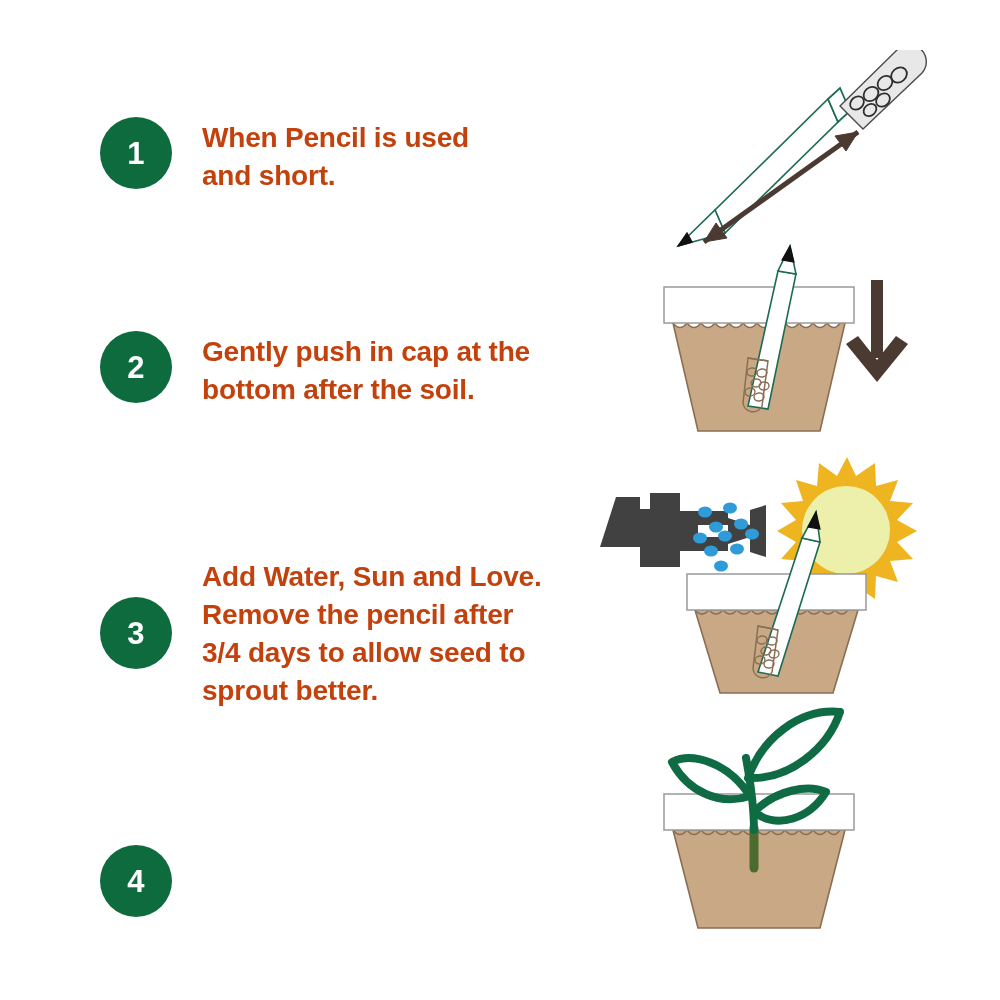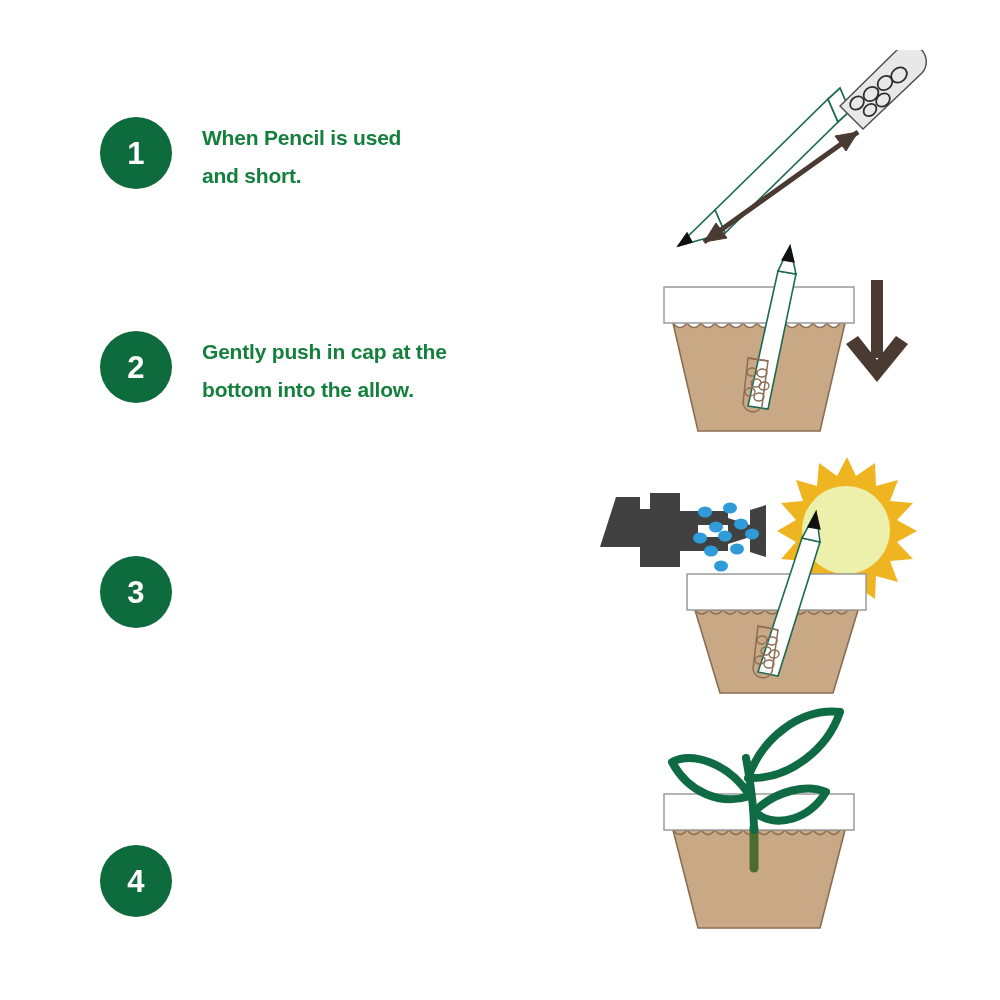--- a/index.html
+++ b/index.html
@@ -37,22 +37,22 @@
     display: flex;
     align-items: center;
     justify-content: center;
     font-size: 31px;
     font-weight: bold;
     line-height: 1;
     letter-spacing: 0.5px;
   }
   .step-text {
     margin-left: 30px;
-    color: #15803d;
-    font-size: 21px;
+    color: #c2410c;
+    font-size: 28px;
     font-weight: bold;
     line-height: 38px;
     letter-spacing: -0.2px;
     white-space: pre-line;
     padding-top: 2px;
   }
 
   .step-1 { left: 100px; top: 117px; }
   .step-2 { left: 100px; top: 331px; }
   .step-3 { left: 100px; top: 556px; align-items: center; }
@@ -108,21 +108,21 @@
         <line x1="54" y1="192" x2="208" y2="82" stroke-width="5"></line>
         <polygon points="208,82 185,86 196,101" stroke-width="1"></polygon>
         <polygon points="54,192 77,188 66,173" stroke-width="1"></polygon>
       </g>
     </svg>
   </div>
 
   <div class="step step-2">
     <div class="step-badge">2</div>
     <div class="step-text">Gently push in cap at the
-bottom into the allow.</div>
+bottom after the soil.</div>
   </div>
 
   <div class="art art-push">
     <svg width="290" height="210" viewBox="0 0 290 210">
 
       <g>
         <path d="M23,83 L48,191 L170,191 L195,83 Z" fill="#C9A886" stroke="#8A6E53" stroke-width="1.6"></path>
 
         <path d="M23,83 q7,9 14,0 q7,9 14,0 q7,9 14,0 q7,9 14,0 q7,9 14,0 q7,9 14,0 q7,9 14,0 q7,9 14,0 q7,9 14,0 q7,9 14,0 q7,9 14,0 q7,9 13,0 L195,83 Z" fill="#ffffff" stroke="none"></path>
         <path d="M23,83 q7,9 14,0 q7,9 14,0 q7,9 14,0 q7,9 14,0 q7,9 14,0 q7,9 14,0 q7,9 14,0 q7,9 14,0 q7,9 14,0 q7,9 14,0 q7,9 14,0 q7,9 13,0" fill="none" stroke="#8A6E53" stroke-width="1.4"></path>
@@ -151,20 +151,24 @@
 
       <g fill="#4A3A32">
         <rect x="221" y="40" width="12" height="78"></rect>
         <polygon points="227,142 196,104 208,96 227,120 246,96 258,104"></polygon>
       </g>
     </svg>
   </div>
 
   <div class="step step-3">
     <div class="step-badge">3</div>
+    <div class="step-text">Add Water, Sun and Love.
+Remove the pencil after
+3/4 days to allow seed to
+sprout better.</div>
   </div>
 
   <div class="art art-water">
     <svg width="360" height="250" viewBox="0 0 360 250">
 
       <g>
         <path d="M267,7 l9,19 19,-13 1,23 22,-6 -8,21 23,2 -16,17 20,11 -20,11 16,17 -23,2 8,21 -22,-6 -1,23 -19,-13 -9,19 -10,-19 -18,13 -2,-23 -21,6 7,-21 -22,-2 15,-17 -19,-11 19,-11 -15,-17 22,-2 -7,-21 21,6 2,-23 18,13 Z" fill="#EFB521"></path>
         <circle cx="266" cy="80" r="44" fill="#EDF0AB"></circle>
       </g>
 

